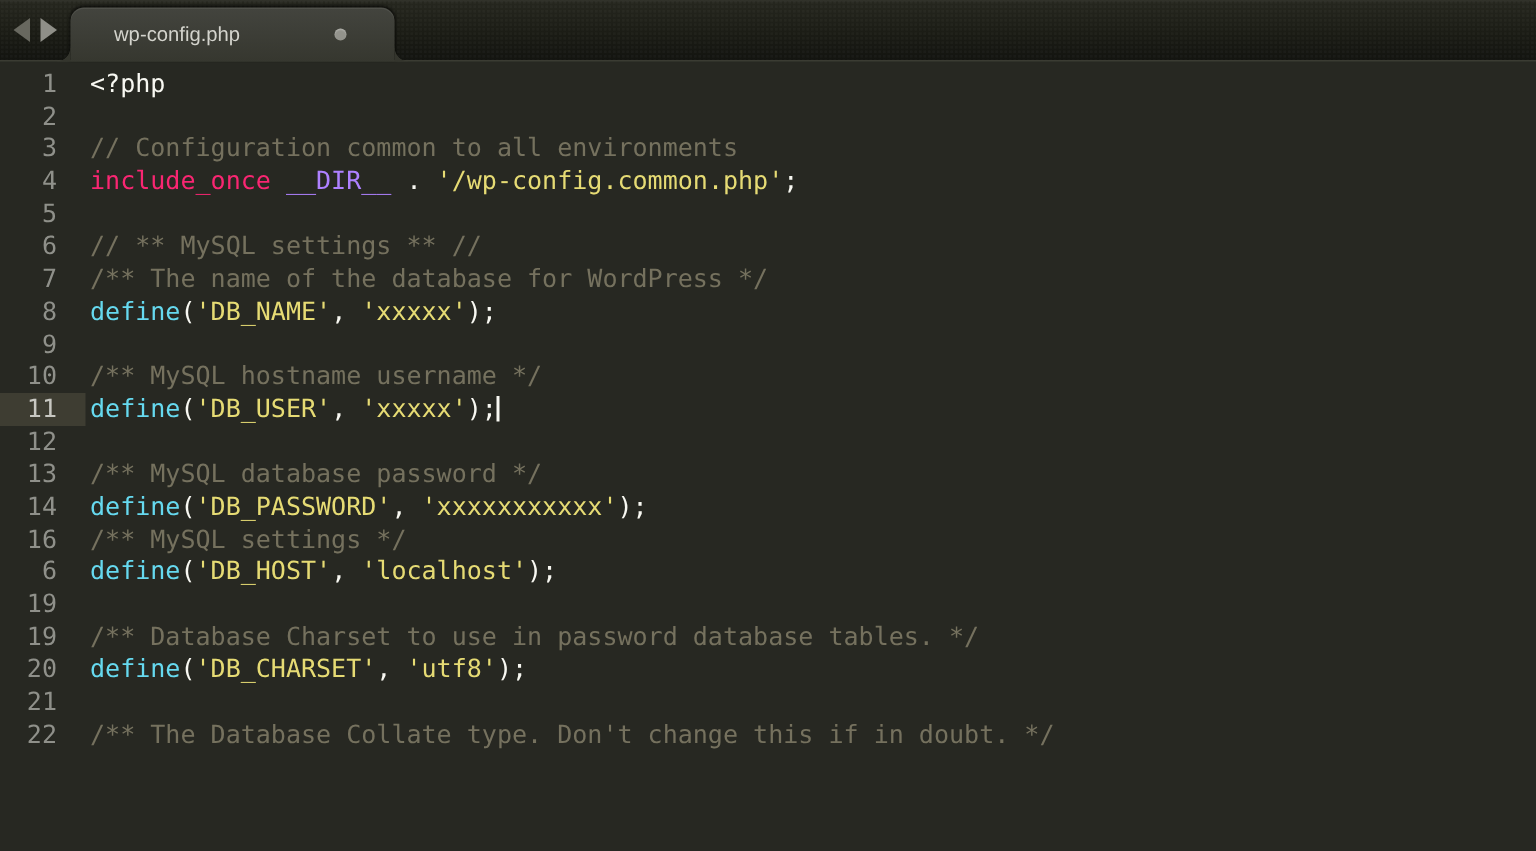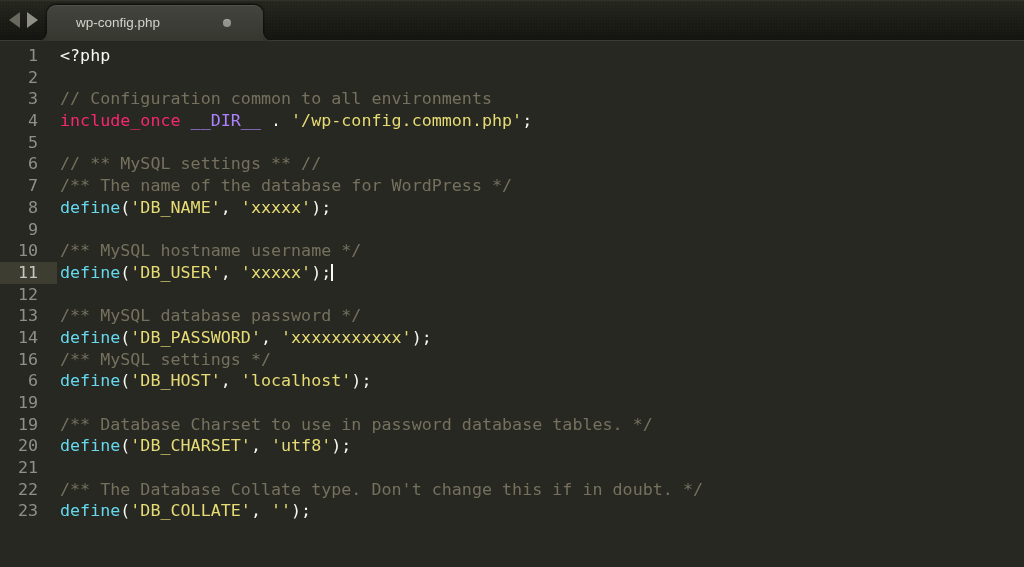--- a/index.html
+++ b/index.html
@@ -102,16 +102,15 @@
       <div class="line"><div class="gut">12</div><div class="src"></div></div>
       <div class="line"><div class="gut">13</div><div class="src"><span class="tk-cm">/** MySQL database password */</span></div></div>
       <div class="line"><div class="gut">14</div><div class="src"><span class="tk-fn">define</span><span class="tk-pl">(</span><span class="tk-st">'DB_PASSWORD'</span><span class="tk-pl">, </span><span class="tk-st">'xxxxxxxxxxx'</span><span class="tk-pl">);</span></div></div>
       <div class="line"><div class="gut">16</div><div class="src"><span class="tk-cm">/** MySQL settings */</span></div></div>
       <div class="line"><div class="gut">6</div><div class="src"><span class="tk-fn">define</span><span class="tk-pl">(</span><span class="tk-st">'DB_HOST'</span><span class="tk-pl">, </span><span class="tk-st">'localhost'</span><span class="tk-pl">);</span></div></div>
       <div class="line"><div class="gut">19</div><div class="src"></div></div>
       <div class="line"><div class="gut">19</div><div class="src"><span class="tk-cm">/** Database Charset to use in password database tables. */</span></div></div>
       <div class="line"><div class="gut">20</div><div class="src"><span class="tk-fn">define</span><span class="tk-pl">(</span><span class="tk-st">'DB_CHARSET'</span><span class="tk-pl">, </span><span class="tk-st">'utf8'</span><span class="tk-pl">);</span></div></div>
       <div class="line"><div class="gut">21</div><div class="src"></div></div>
       <div class="line"><div class="gut">22</div><div class="src"><span class="tk-cm">/** The Database Collate type. Don't change this if in doubt. */</span></div></div>
-      <div class="line"><div class="gut">23</div><div class="src"><span class="tk-fn">define</span><span class="tk-pl">(</span><span class="tk-st">'DB_COLLATE'</span><span class="tk-pl">, </span><span class="tk-st">''</span><span class="tk-pl">);</span></div></div>
     </div>
 
 </div>
 
 </body></html>

